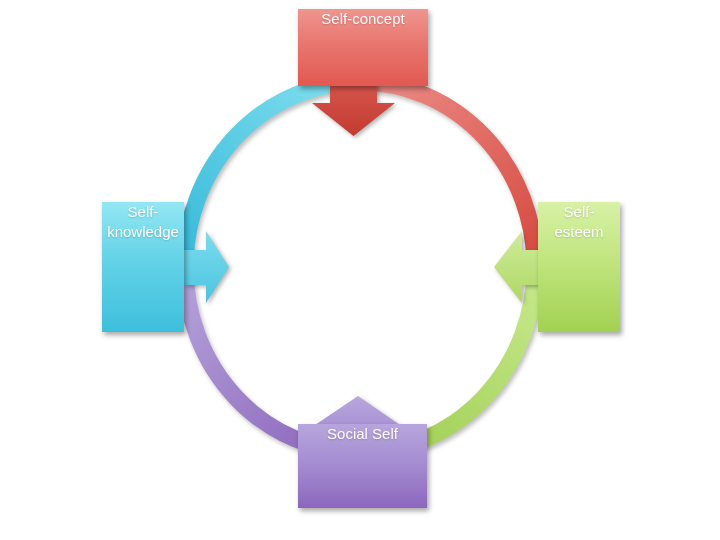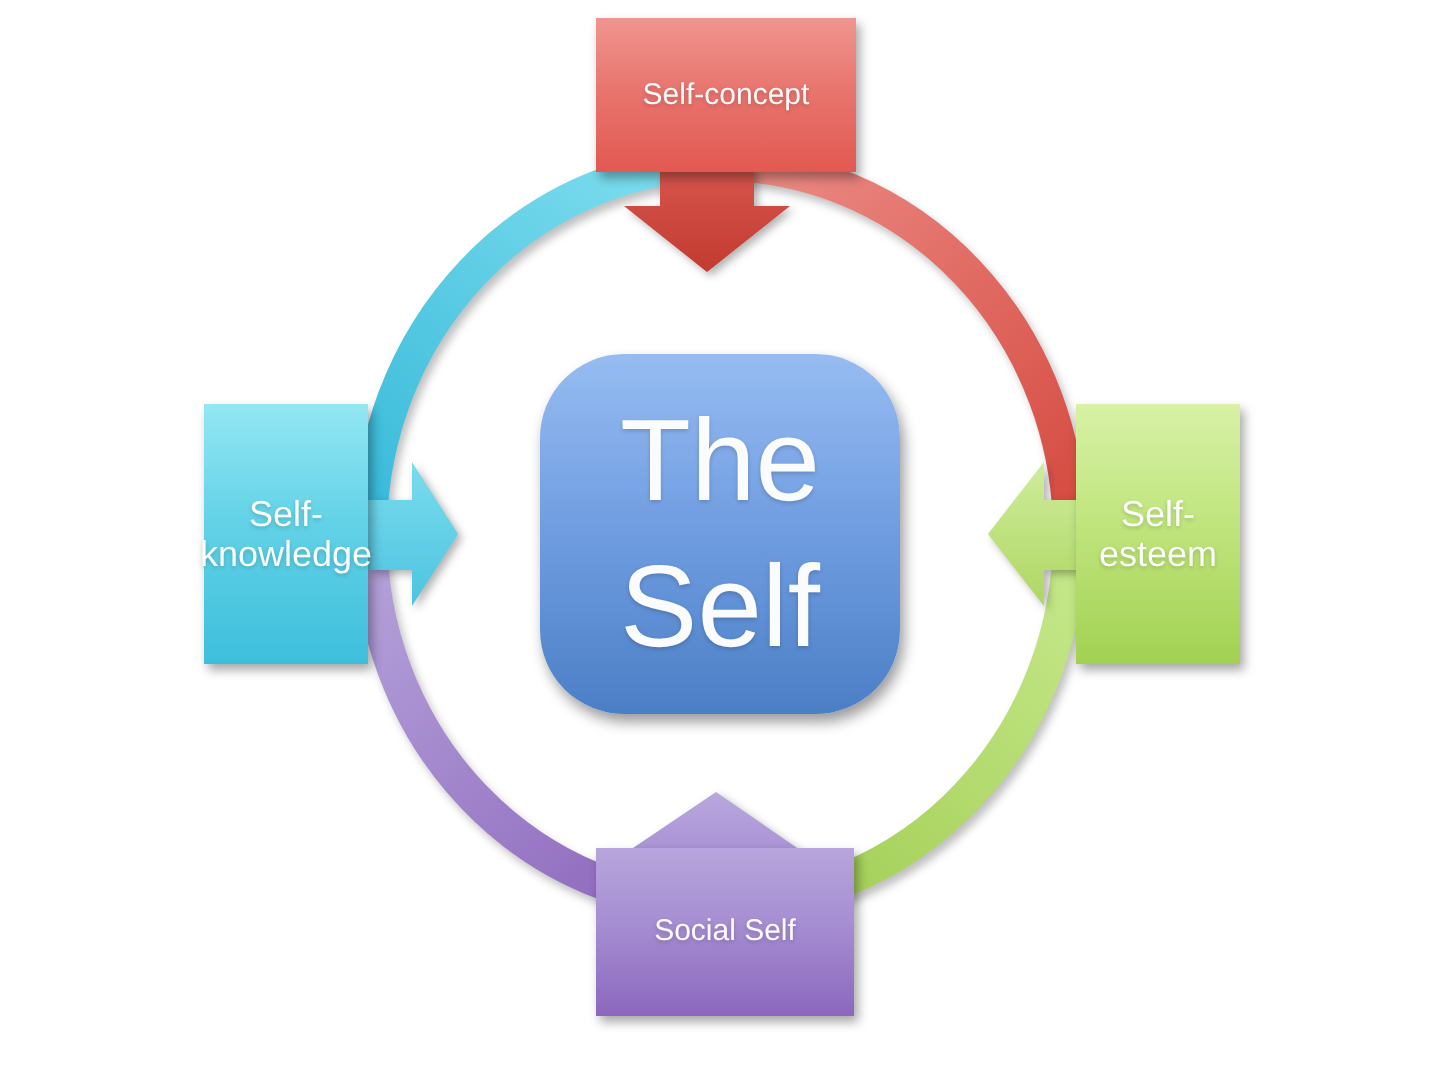--- a/index.html
+++ b/index.html
@@ -9,29 +9,29 @@
     background:#ffffff;
     overflow:hidden;
     font-family:"Liberation Sans", sans-serif;
   }
   svg.layer{position:absolute;left:0;top:0;width:720px;height:540px;}
   .ring-group{filter:drop-shadow(2px 3px 2px rgba(0,0,0,0.25));}
   .arrow-group{filter:drop-shadow(2px 2px 2px rgba(0,0,0,0.3));}
 
   .node{
     position:absolute;
-    display:flex;align-items:center;justify-content:center;
+    display:flex;align-items:center;
     flex-direction:column;
     color:rgba(255,255,255,0.97);
     text-align:center;
     box-shadow:2px 3px 5px rgba(0,0,0,0.35);
     text-shadow:0 1px 2px rgba(0,0,0,0.18);
   }
   .node .lbl{display:block;font-size:15px;line-height:20px;}
-  .node .lbl2{display:block;font-size:18px;line-height:20px;}
+  .node .lbl2{display:block;font-size:15px;line-height:20px;}
 
   .node-top{
     left:298px;top:9px;width:130px;height:77px;
     background:linear-gradient(180deg,#f0958f 0%,#e8766f 45%,#e25951 100%);
   }
   .node-left{
     left:102px;top:202px;width:82px;height:130px;
     background:linear-gradient(180deg,#93e7f3 0%,#63d2e7 45%,#3dbfdc 100%);
   }
   .node-right{
@@ -118,18 +118,14 @@
 
   <div class="node node-right">
     <span class="lbl2">Self-</span>
     <span class="lbl2">esteem</span>
   </div>
 
   <div class="node node-bottom">
     <span class="lbl">Social Self</span>
   </div>
 
-  <div class="node node-center">
-    <span class="big">The</span>
-    <span class="big">Self</span>
-  </div>
 
 </div>
 
 </body></html>

